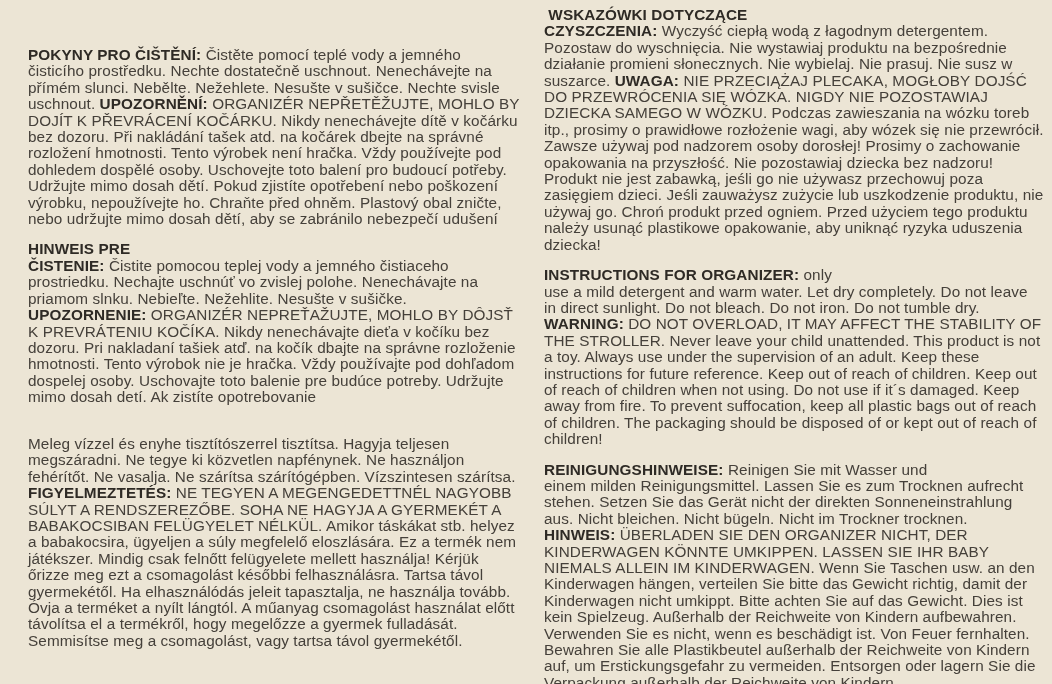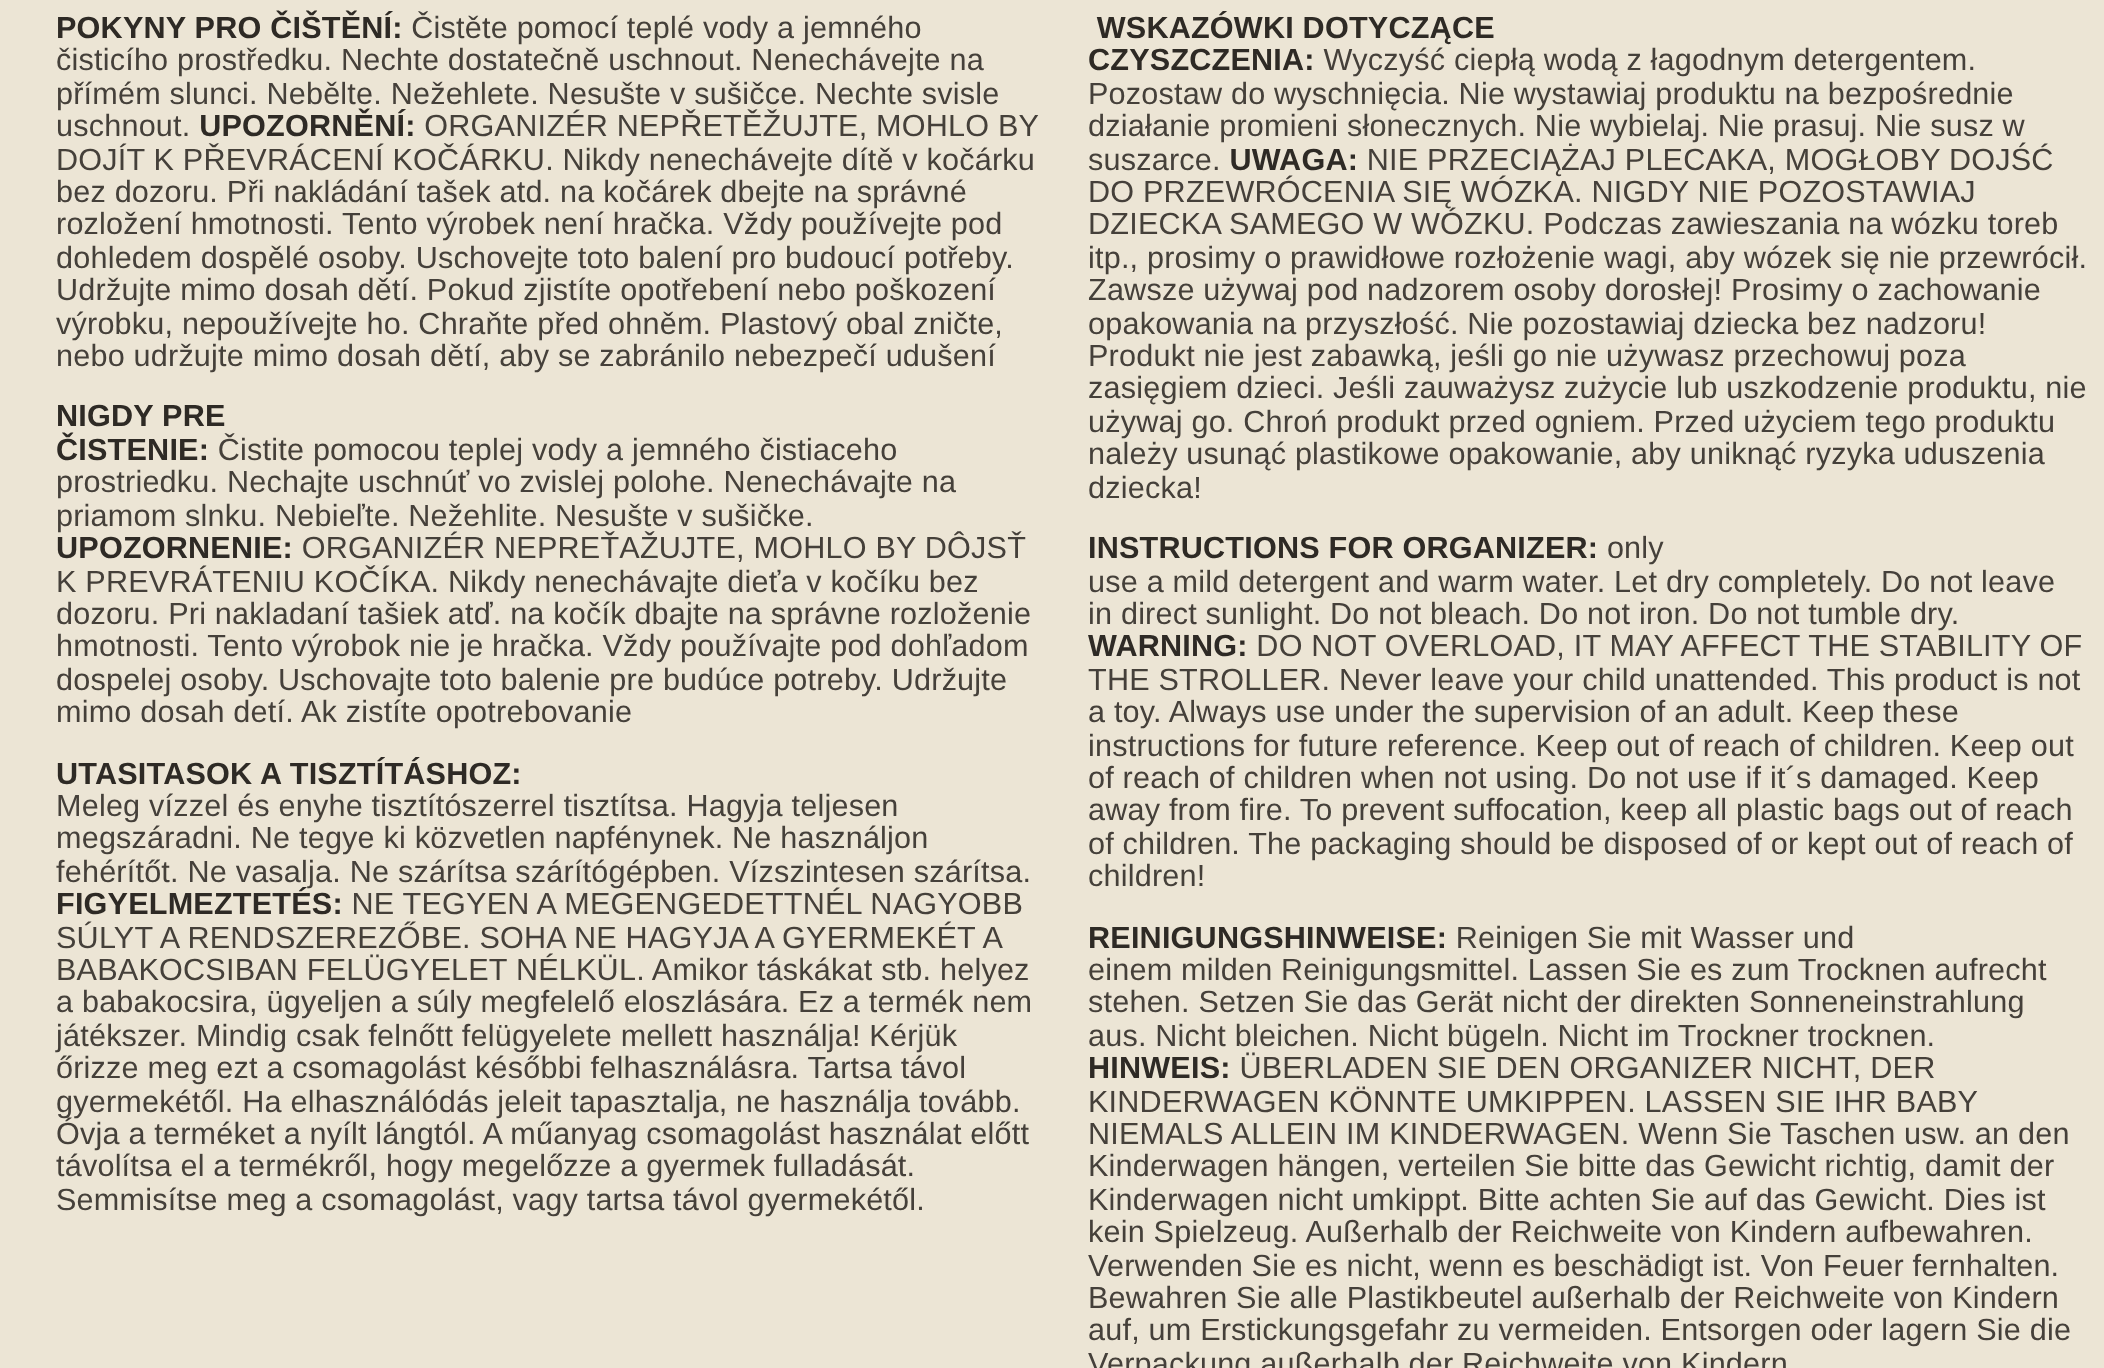--- a/index.html
+++ b/index.html
@@ -6,41 +6,41 @@
   .page{
     width:1052px;height:684px;box-sizing:border-box;
     background:#ECE5D5;
     display:flex;gap:22px;
     padding:7px 8px 0 28px;
     overflow:hidden;
     font-family:"Liberation Sans",sans-serif;
     color:#45403A;
   }
   .column{box-sizing:border-box;}
-  .column-left{width:492px;flex:0 0 auto;}
+  .column-left{width:492px;flex:0 0 auto;margin-top:40px;}
   .column-right{width:502px;flex:0 0 auto;padding-left:2px;}
   .section{
     margin:0 0 14px 0;
     font-size:15.3px;
     line-height:16.4px;
     letter-spacing:0.1px;
     white-space:pre-line;
   }
   .section strong{color:#2E2A25;font-weight:700;}
 </style>
 </head>
 <body>
 
 <div class="page">
   <div class="column column-left">
       <p class="section"><strong>POKYNY PRO ČIŠTĚNÍ:</strong><span> Čistěte pomocí teplé vody a jemného čisticího prostředku. Nechte dostatečně uschnout. Nenechávejte na přímém slunci. Nebělte. Nežehlete. Nesušte v sušičce. Nechte svisle uschnout. </span><strong>UPOZORNĚNÍ:</strong><span> ORGANIZÉR NEPŘETĚŽUJTE, MOHLO BY DOJÍT K PŘEVRÁCENÍ KOČÁRKU. Nikdy nenechávejte dítě v kočárku bez dozoru. Při nakládání tašek atd. na kočárek dbejte na správné rozložení hmotnosti. Tento výrobek není hračka. Vždy používejte pod dohledem dospělé osoby. Uschovejte toto balení pro budoucí potřeby. Udržujte mimo dosah dětí. Pokud zjistíte opotřebení nebo poškození výrobku, nepoužívejte ho. Chraňte před ohněm. Plastový obal zničte, nebo udržujte mimo dosah dětí, aby se zabránilo nebezpečí udušení</span></p>
-      <p class="section"><strong>NIGDY PRE
+      <p class="section"><strong>HINWEIS PRE
 ČISTENIE:</strong><span> Čistite pomocou teplej vody a jemného čistiaceho prostriedku. Nechajte uschnúť vo zvislej polohe. Nenechávajte na priamom slnku. Nebieľte. Nežehlite. Nesušte v sušičke.
 </span><strong>UPOZORNENIE:</strong><span> ORGANIZÉR NEPREŤAŽUJTE, MOHLO BY DÔJSŤ K PREVRÁTENIU KOČÍKA. Nikdy nenechávajte dieťa v kočíku bez dozoru. Pri nakladaní tašiek atď. na kočík dbajte na správne rozloženie hmotnosti. Tento výrobok nie je hračka. Vždy používajte pod dohľadom dospelej osoby. Uschovajte toto balenie pre budúce potreby. Udržujte mimo dosah detí. Ak zistíte opotrebovanie</span></p>
-      <p class="section"><strong>UTASITASOK A TISZTÍTÁSHOZ:</strong><span>
+      <p class="section"><span>
 Meleg vízzel és enyhe tisztítószerrel tisztítsa. Hagyja teljesen megszáradni. Ne tegye ki közvetlen napfénynek. Ne használjon fehérítőt. Ne vasalja. Ne szárítsa szárítógépben. Vízszintesen szárítsa. </span><strong>FIGYELMEZTETÉS:</strong><span> NE TEGYEN A MEGENGEDETTNÉL NAGYOBB SÚLYT A RENDSZEREZŐBE. SOHA NE HAGYJA A GYERMEKÉT A BABAKOCSIBAN FELÜGYELET NÉLKÜL. Amikor táskákat stb. helyez a babakocsira, ügyeljen a súly megfelelő eloszlására. Ez a termék nem játékszer. Mindig csak felnőtt felügyelete mellett használja! Kérjük őrizze meg ezt a csomagolást későbbi felhasználásra. Tartsa távol gyermekétől. Ha elhasználódás jeleit tapasztalja, ne használja tovább. Óvja a terméket a nyílt lángtól. A műanyag csomagolást használat előtt távolítsa el a termékről, hogy megelőzze a gyermek fulladását. Semmisítse meg a csomagolást, vagy tartsa távol gyermekétől.</span></p>
     </div>
   <div class="column column-right">
       <p class="section"><strong>&nbsp;WSKAZÓWKI DOTYCZĄCE
 CZYSZCZENIA:</strong><span> Wyczyść ciepłą wodą z łagodnym detergentem. Pozostaw do wyschnięcia. Nie wystawiaj produktu na bezpośrednie działanie promieni słonecznych. Nie wybielaj. Nie prasuj. Nie susz w suszarce. </span><strong>UWAGA:</strong><span> NIE PRZECIĄŻAJ PLECAKA, MOGŁOBY DOJŚĆ DO PRZEWRÓCENIA SIĘ WÓZKA. NIGDY NIE POZOSTAWIAJ DZIECKA SAMEGO W WÓZKU. Podczas zawieszania na wózku toreb itp., prosimy o prawidłowe rozłożenie wagi, aby wózek się nie przewrócił. Zawsze używaj pod nadzorem osoby dorosłej! Prosimy o zachowanie opakowania na przyszłość. Nie pozostawiaj dziecka bez nadzoru! Produkt nie jest zabawką, jeśli go nie używasz przechowuj poza zasięgiem dzieci. Jeśli zauważysz zużycie lub uszkodzenie produktu, nie używaj go. Chroń produkt przed ogniem. Przed użyciem tego produktu należy usunąć plastikowe opakowanie, aby uniknąć ryzyka uduszenia dziecka!</span></p>
       <p class="section"><strong>INSTRUCTIONS FOR ORGANIZER:</strong><span> only
 use a mild detergent and warm water. Let dry completely. Do not leave in direct sunlight. Do not bleach. Do not iron. Do not tumble dry. </span><strong>WARNING:</strong><span> DO NOT OVERLOAD, IT MAY AFFECT THE STABILITY OF THE STROLLER. Never leave your child unattended. This product is not a toy. Always use under the supervision of an adult. Keep these instructions for future reference. Keep out of reach of children. Keep out of reach of children when not using. Do not use if it´s damaged. Keep away from fire. To prevent suffocation, keep all plastic bags out of reach of children. The packaging should be disposed of or kept out of reach of children!</span></p>
       <p class="section"><strong>REINIGUNGSHINWEISE:</strong><span> Reinigen Sie mit Wasser und
 einem milden Reinigungsmittel. Lassen Sie es zum Trocknen aufrecht stehen. Setzen Sie das Gerät nicht der direkten Sonneneinstrahlung aus. Nicht bleichen. Nicht bügeln. Nicht im Trockner trocknen.
 </span><strong>HINWEIS:</strong><span> ÜBERLADEN SIE DEN ORGANIZER NICHT, DER KINDERWAGEN KÖNNTE UMKIPPEN. LASSEN SIE IHR BABY NIEMALS ALLEIN IM KINDERWAGEN. Wenn Sie Taschen usw. an den Kinderwagen hängen, verteilen Sie bitte das Gewicht richtig, damit der Kinderwagen nicht umkippt. Bitte achten Sie auf das Gewicht. Dies ist kein Spielzeug. Außerhalb der Reichweite von Kindern aufbewahren. Verwenden Sie es nicht, wenn es beschädigt ist. Von Feuer fernhalten. Bewahren Sie alle Plastikbeutel außerhalb der Reichweite von Kindern auf, um Erstickungsgefahr zu vermeiden. Entsorgen oder lagern Sie die Verpackung außerhalb der Reichweite von Kindern</span></p>

